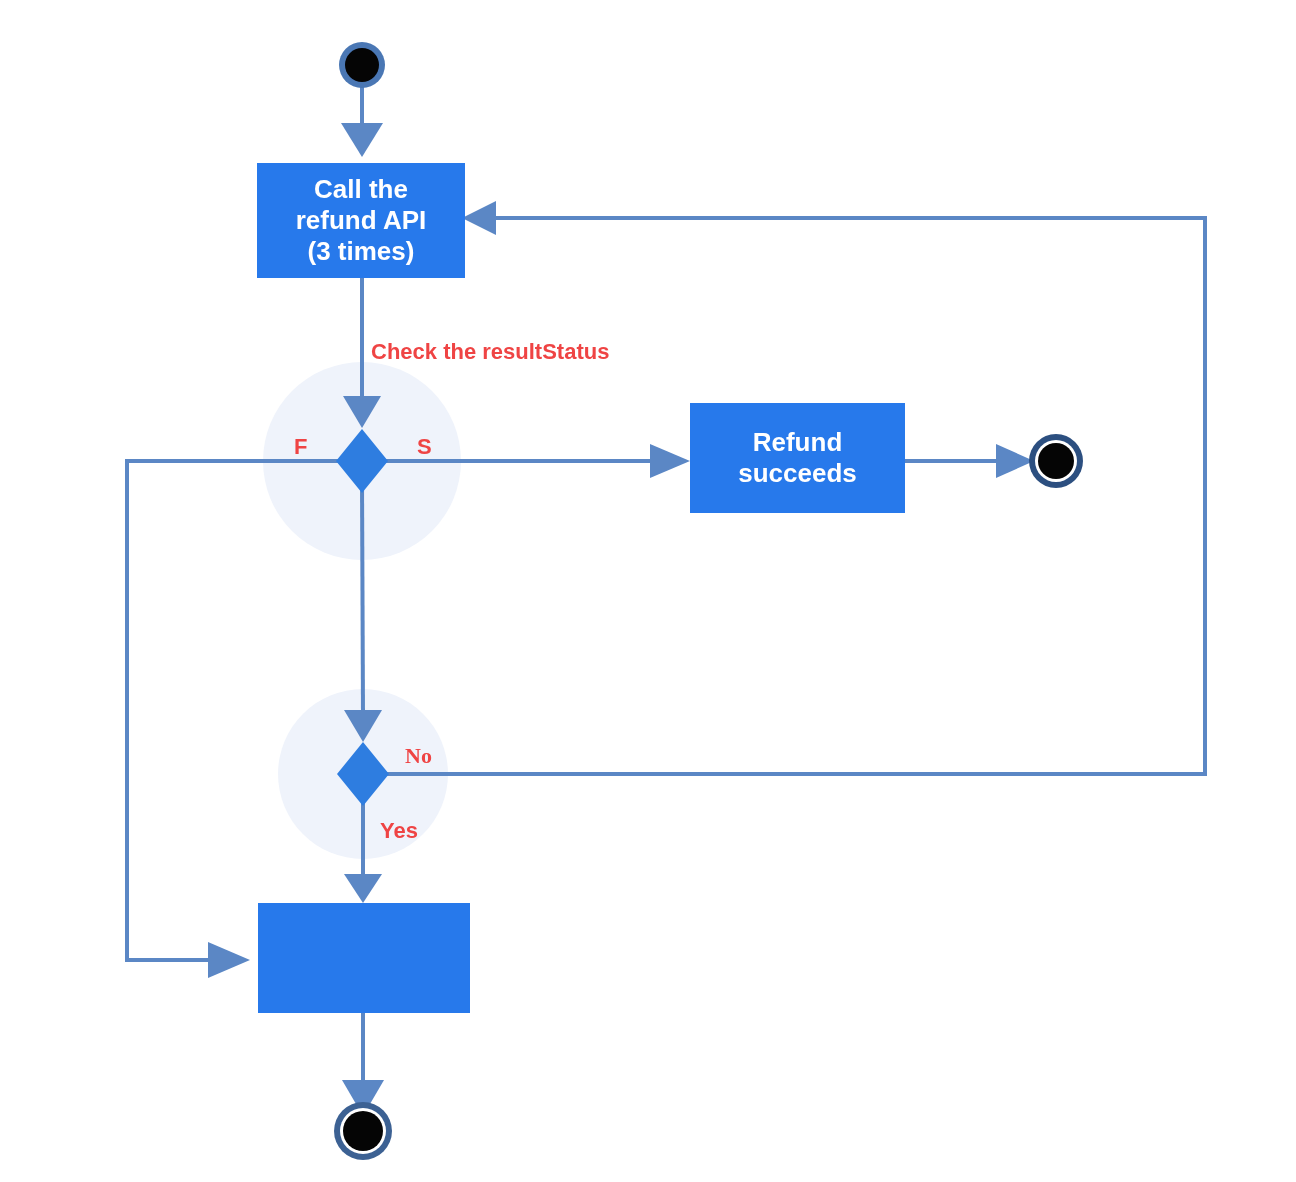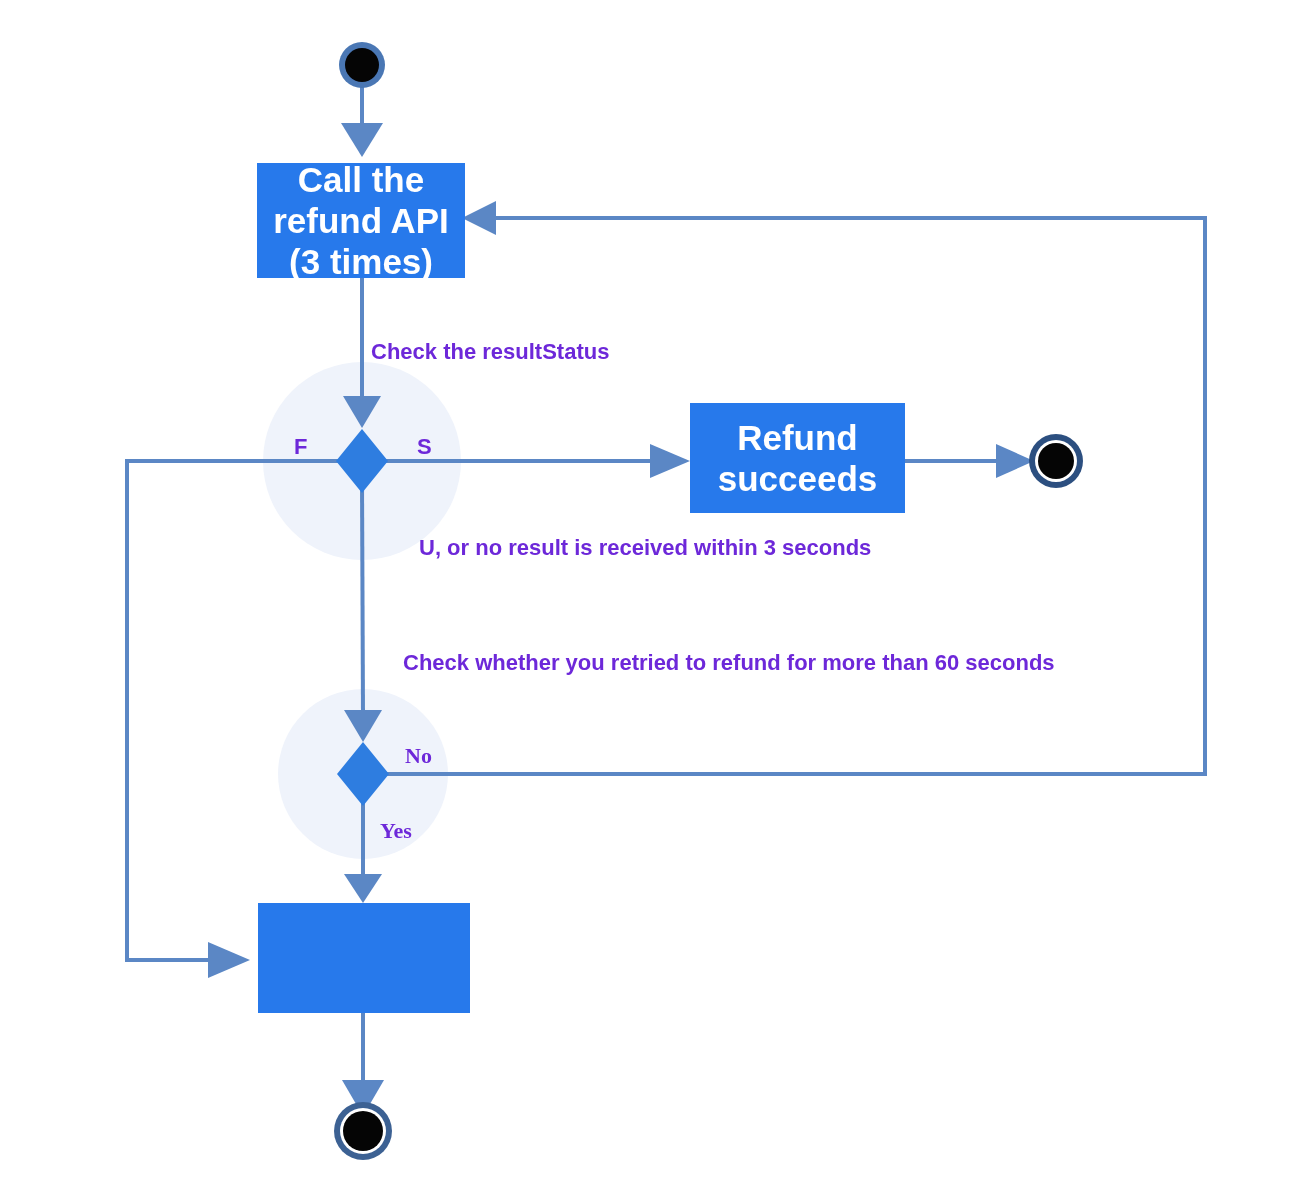--- a/index.html
+++ b/index.html
@@ -27,28 +27,28 @@
     height: 1182px;
   }
   .node-label {
     position: absolute;
     display: flex;
     align-items: center;
     justify-content: center;
     text-align: center;
     color: #ffffff;
     font-weight: bold;
-    font-size: 35px;
+    font-size: 26px;
     line-height: 1.18;
     pointer-events: none;
     white-space: pre-line;
   }
   .edge-label {
     position: absolute;
-    color: #6d28d9;
+    color: #ef4444;
     font-weight: bold;
     font-size: 22px;
     white-space: nowrap;
     line-height: 1;
   }
 </style>
 </head>
 <body>
 
 <div id="diagram-root">
@@ -138,21 +138,19 @@
   <div class="node-label" style="left:690px; top:403px; width:215px; height:110px;border-radius:31px;">Refund
 succeeds</div>
 
 
   <div class="edge-label" style="left:371px; top:341px;">Check the resultStatus</div>
 
   <div class="edge-label" style="left:294px; top:436px;">F</div>
 
   <div class="edge-label" style="left:417px; top:436px;">S</div>
 
-  <div class="edge-label" style="left:419px; top:537px;">U, or no result is received within 3 seconds</div>
 
-  <div class="edge-label" style="left:403px; top:652px;">Check whether you retried to refund for more than 60 seconds</div>
 
   <div class="edge-label" style="left:405px; top:745px;font-family:Liberation Serif, serif;">No</div>
 
-  <div class="edge-label" style="left:380px; top:820px;font-family:Liberation Serif, serif;">Yes</div>
+  <div class="edge-label" style="left:380px; top:820px;">Yes</div>
 
 </div>
 
 </body></html>

